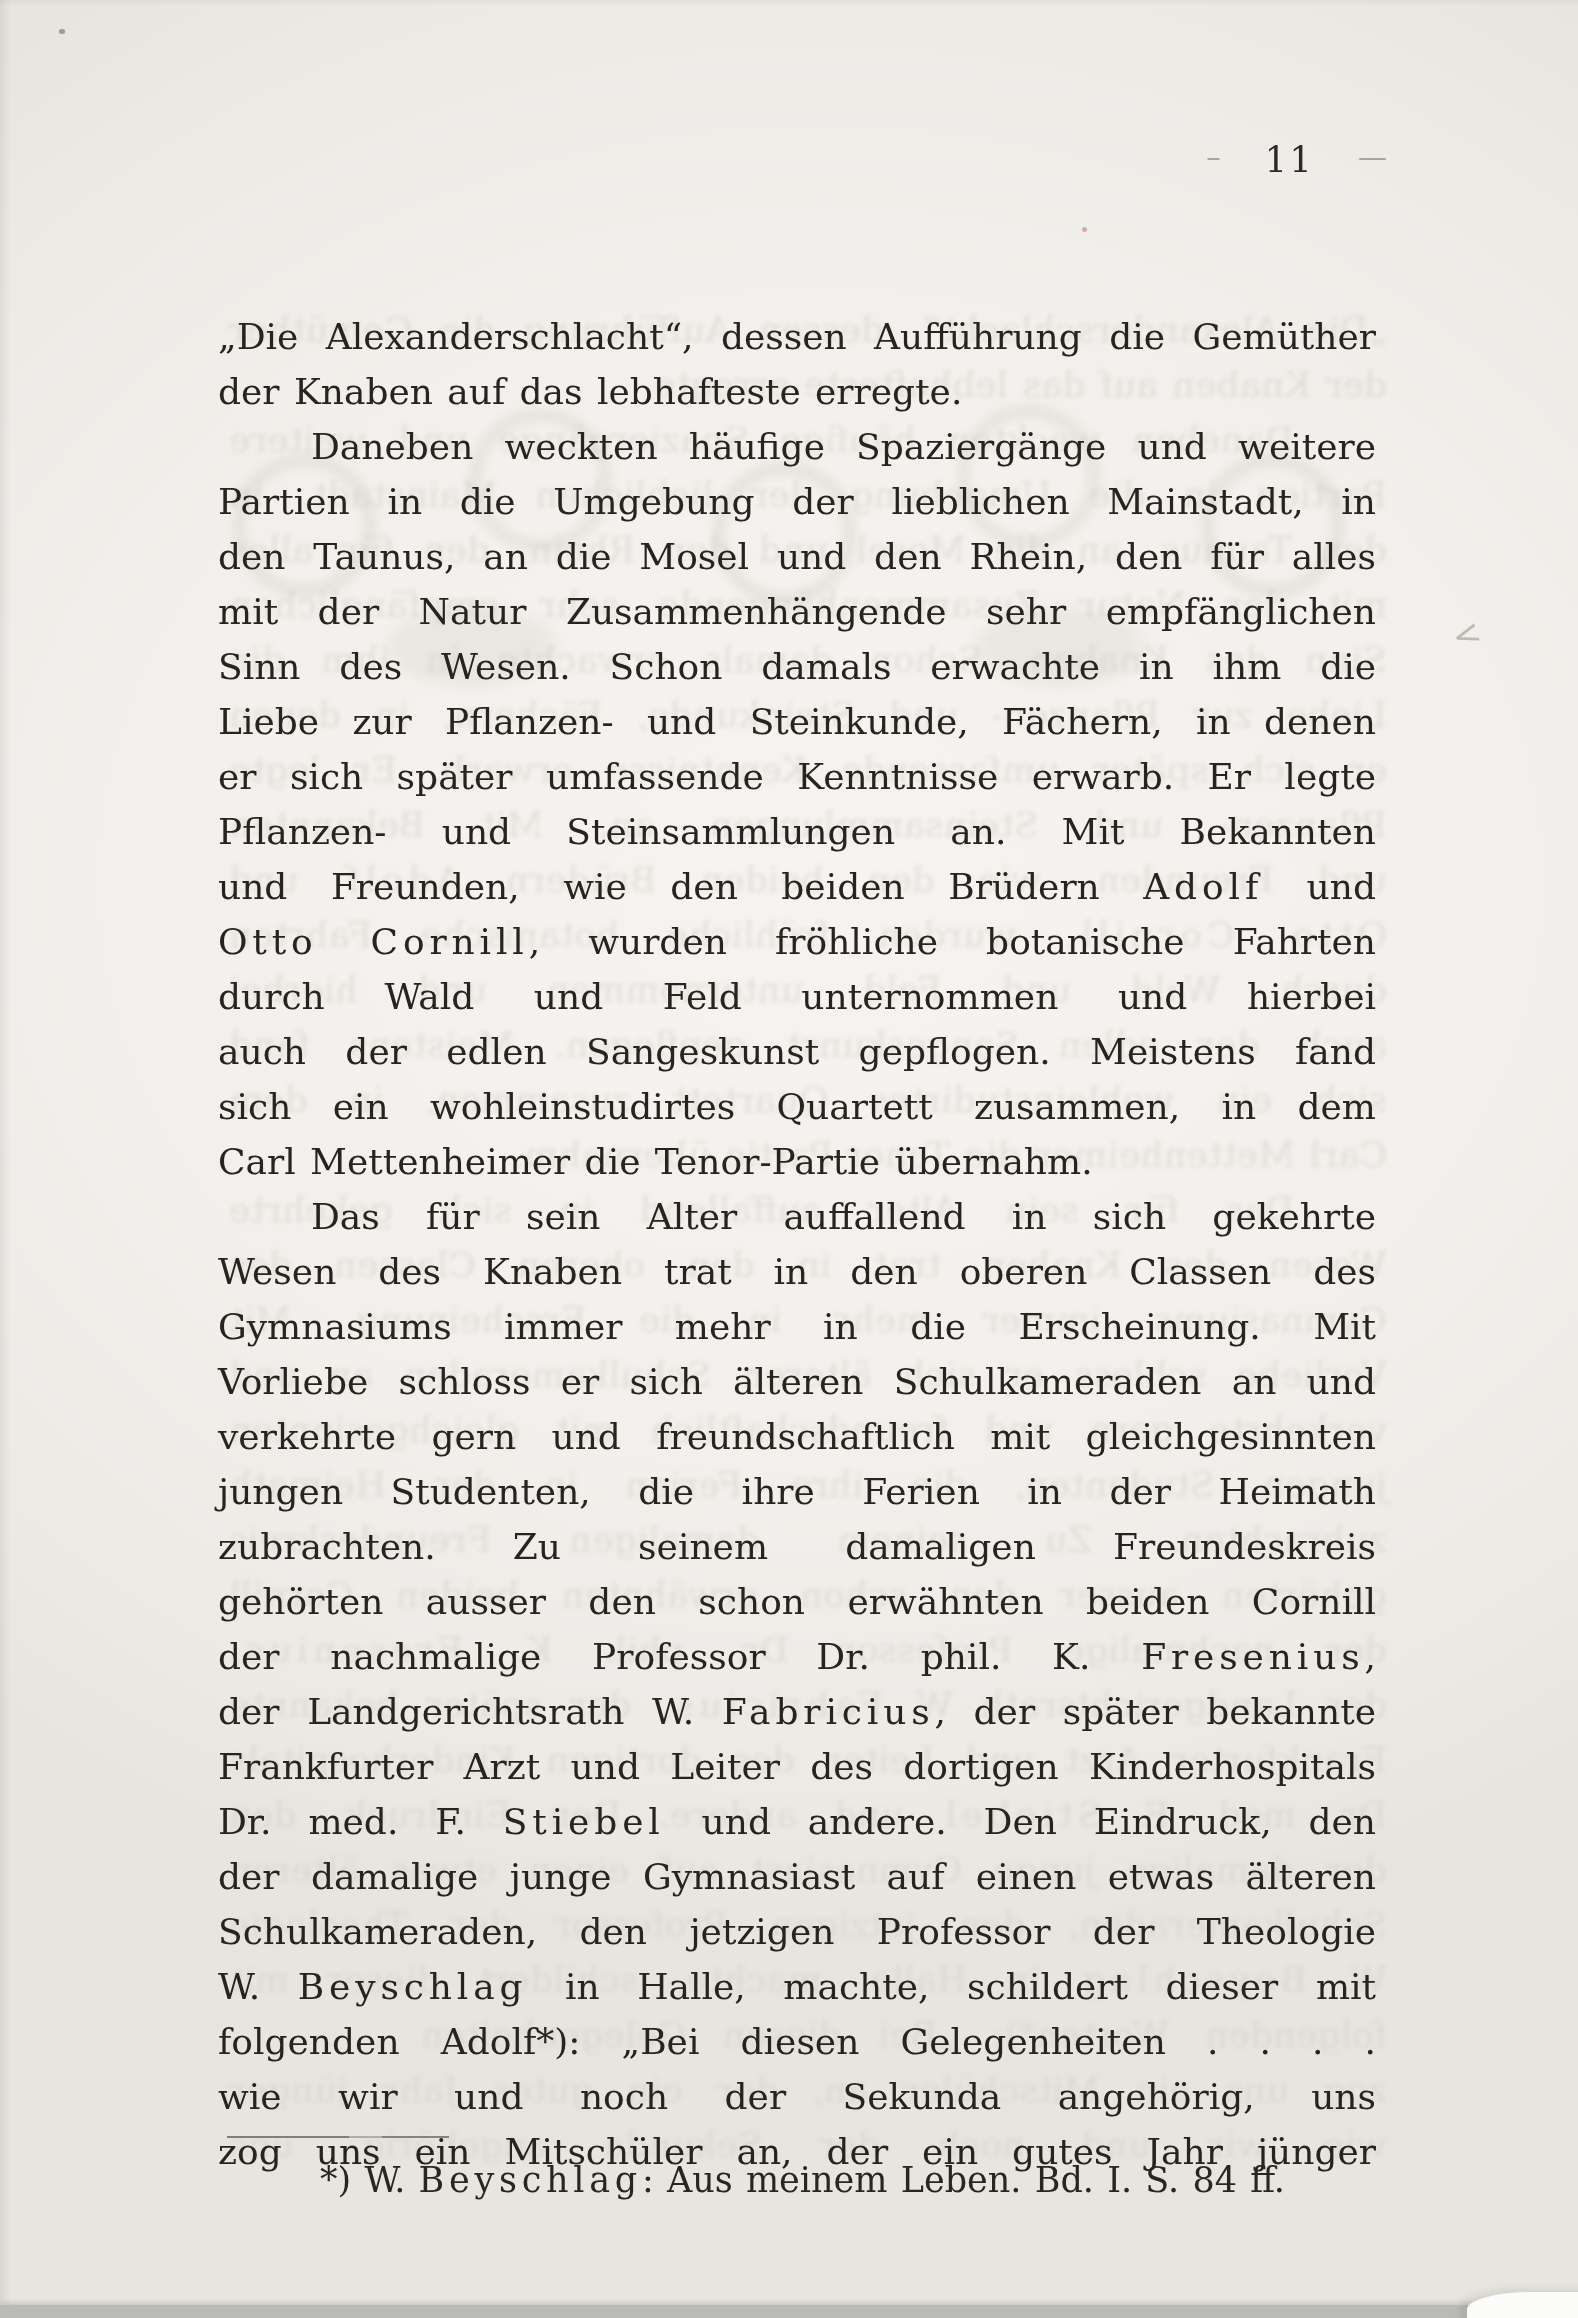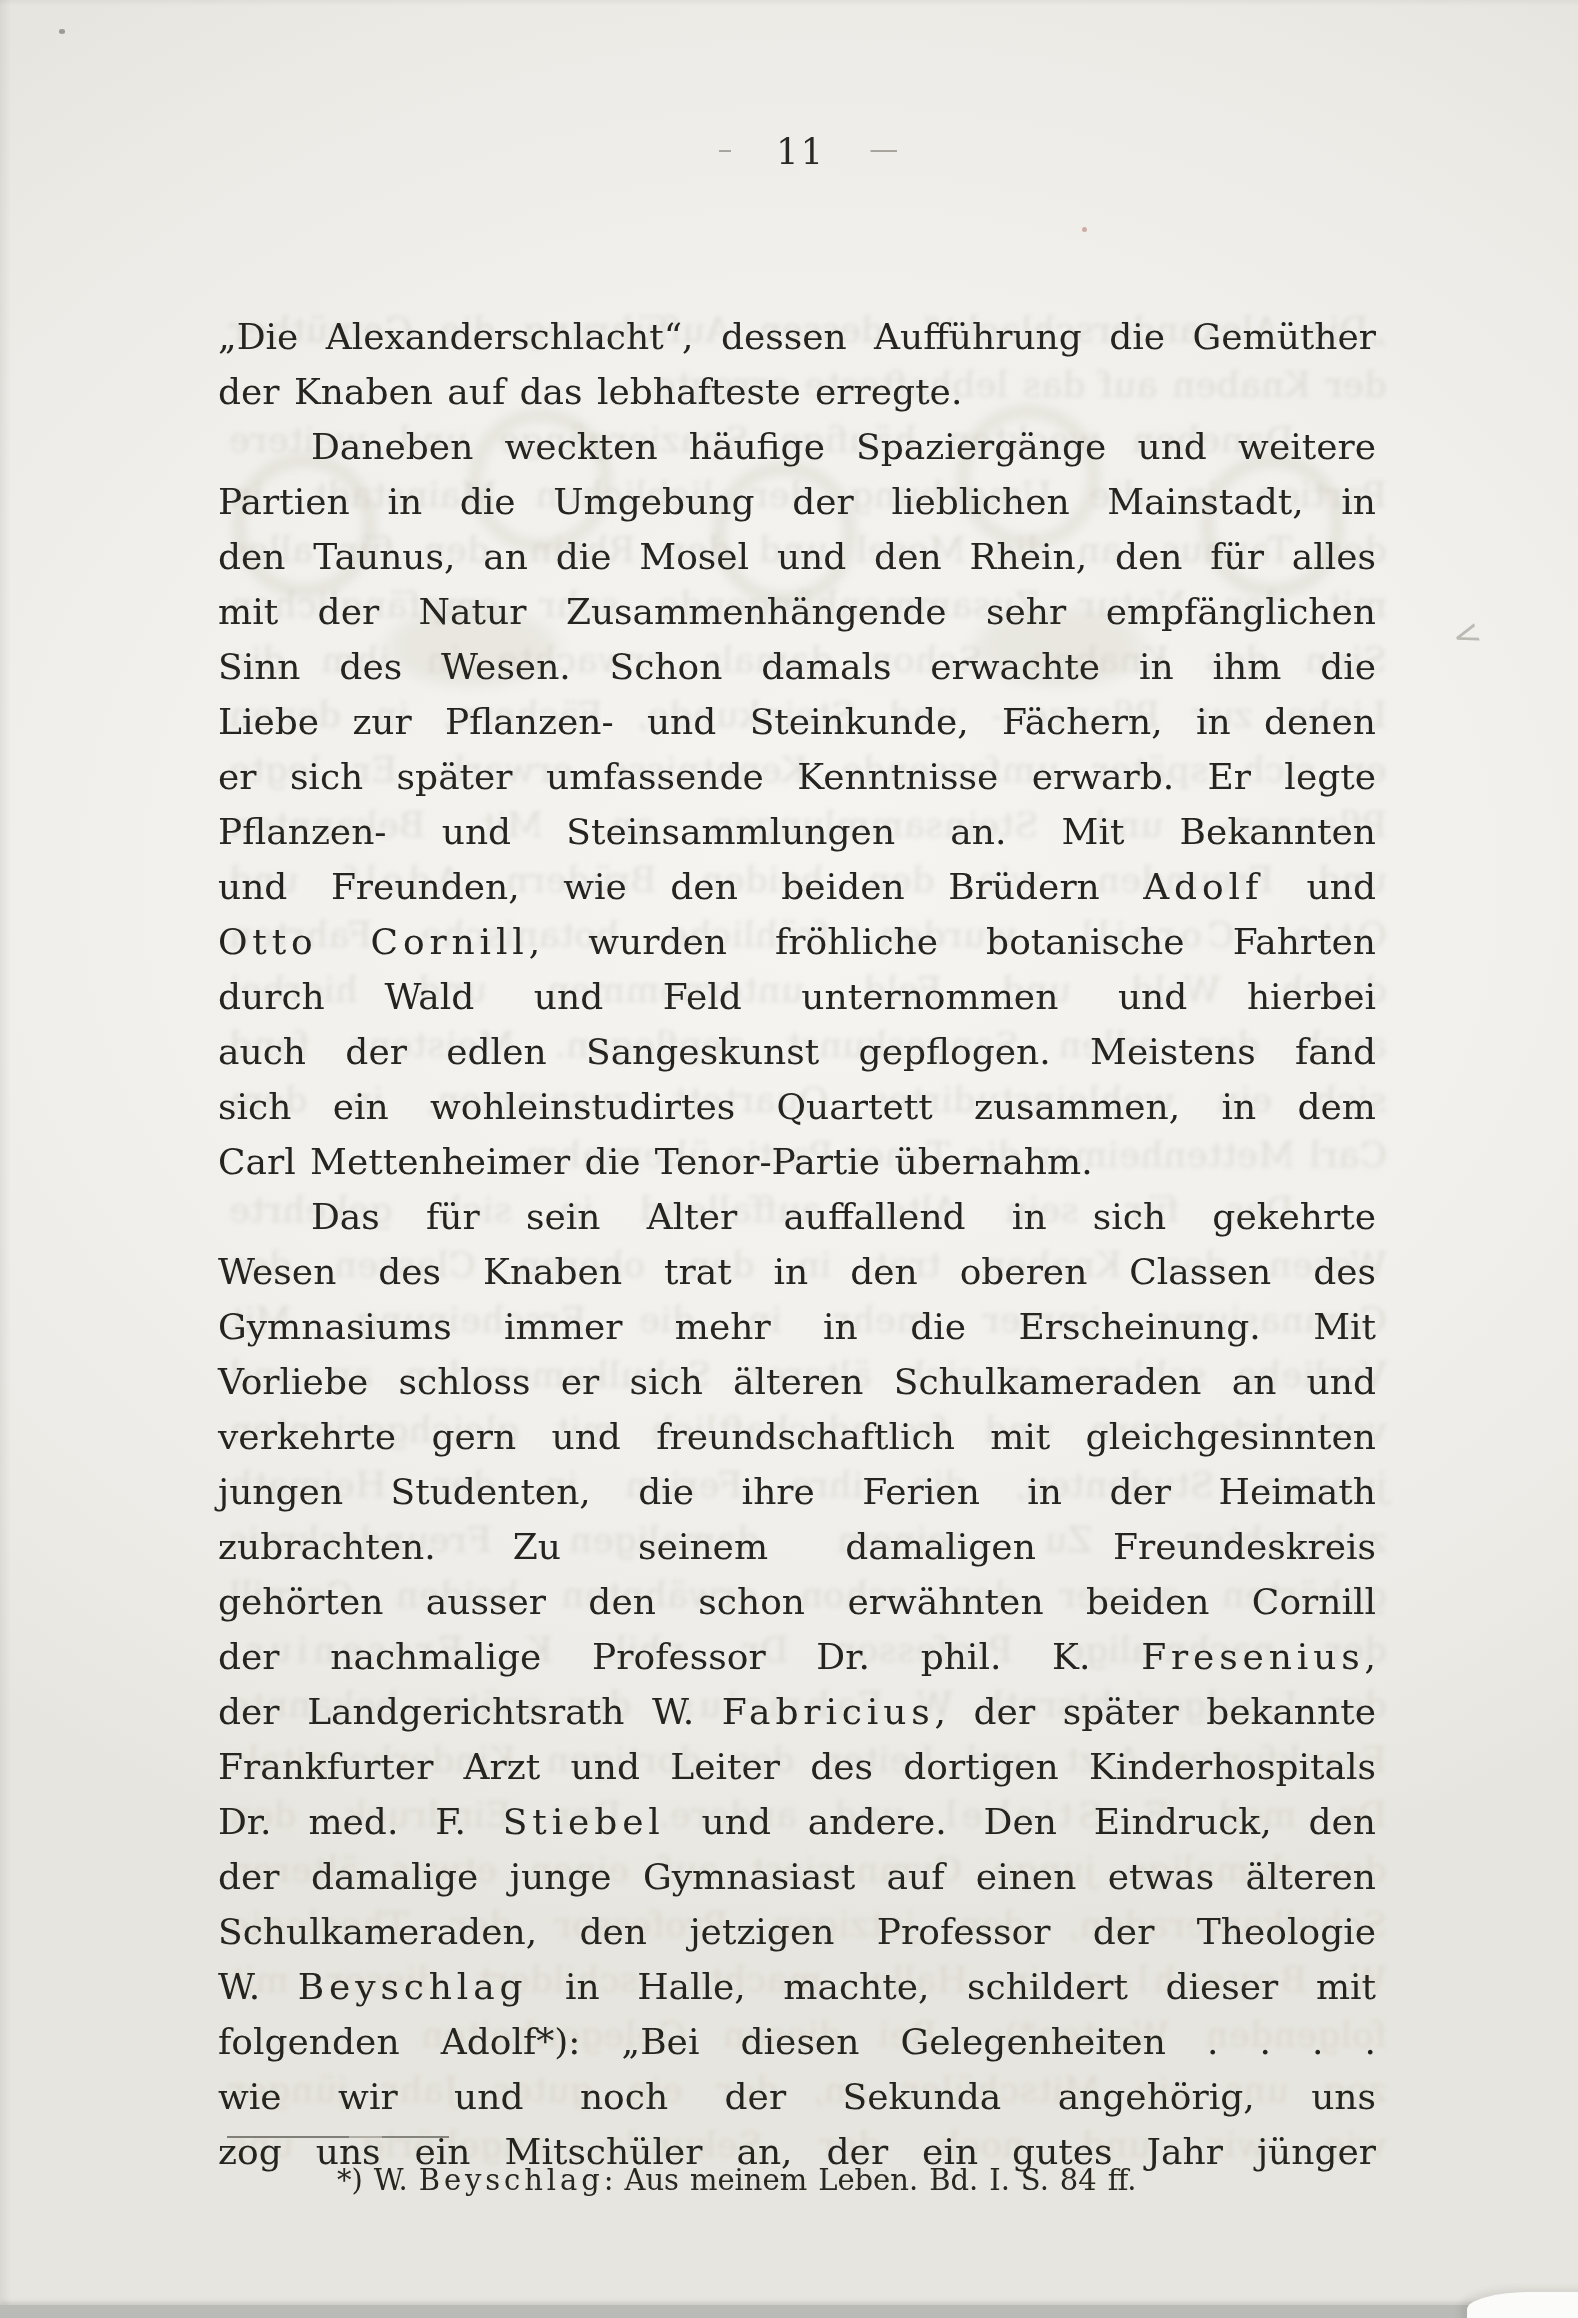--- a/index.html
+++ b/index.html
@@ -33,41 +33,41 @@
   .bleed{
     position:absolute;left:229px;top:302px;width:1158px;
     font-size:36px;line-height:55px;word-spacing:.08em;
     transform:scaleX(-1);
     filter:blur(2.3px);
     opacity:.5;
     color:#cfccc2;
     pointer-events:none;
   }
   .pagenum-row{
-    position:absolute;left:229px;top:132px;width:1158px;
-    text-align:center;font-size:35px;color:#2b2925;
+    position:absolute;left:229px;top:140px;width:1158px;
+    text-align:right;font-size:35px;color:#2b2925;
   }
   .pagenum-row .num{margin:0 44px;letter-spacing:2.3px;}
   .pagenum-row .dash{color:#9a978e;opacity:.85;font-size:29px;vertical-align:4.6px;}
   .text-block{
     position:absolute;left:218px;top:274px;width:1158px;
     font-size:36px;line-height:55px;word-spacing:.08em;margin-top:35px;
   }
   .line{text-align:justify;text-align-last:justify;}
   .line.final{text-align-last:left;}
   .line.indent{text-indent:93px;}
   .sp{letter-spacing:.135em;}
   .fn-rule{
     position:absolute;left:227px;top:2136px;width:222px;height:2.3px;
     background:linear-gradient(90deg,#67655f 0 55%,#a3a098 55% 70%,#6d6b65 70% 100%);
     opacity:.8;
   }
   .footnote{
-    position:absolute;left:236px;top:2160px;width:1158px;
-    font-size:29px;line-height:40px;text-indent:101px;word-spacing:.06em;
+    position:absolute;left:219px;top:2160px;width:1158px;
+    font-size:35px;line-height:40px;text-indent:101px;word-spacing:.06em;
     color:#28261f;
   }
   .pencil-mark{
     position:absolute;left:1452px;top:614px;
     font-size:34px;color:#b4b1aa;transform:rotate(-18deg);opacity:.85;
     font-family:"DejaVu Sans",sans-serif;
   }
   .speck-dark{
     position:absolute;left:59px;top:29px;width:6.1px;height:4.6px;border-radius:50%;
     background:#5f5d55;opacity:.55;

